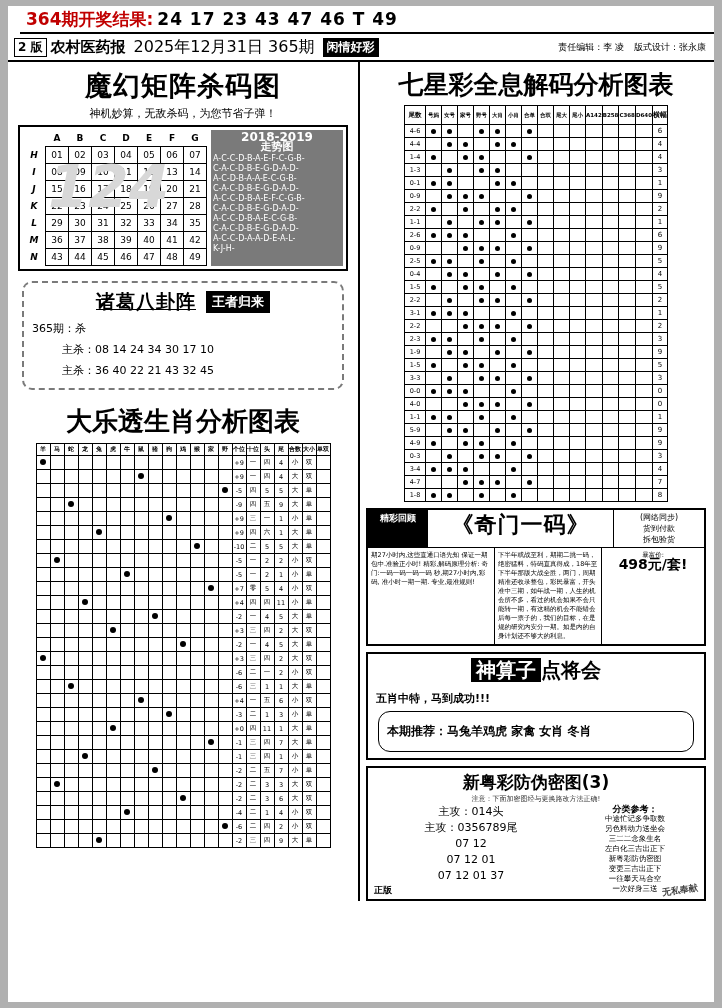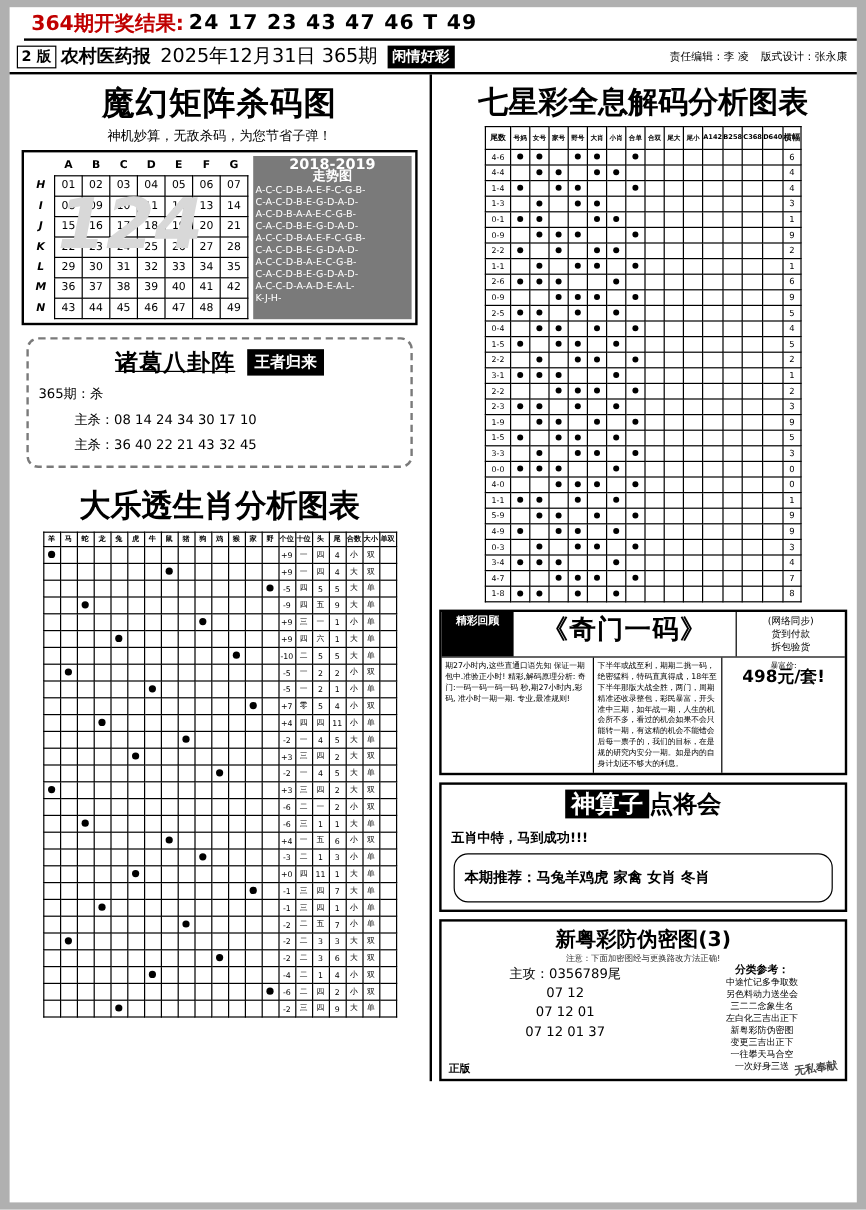--- a/index.html
+++ b/index.html
@@ -1550,20 +1550,21 @@
         </div>
         <div class="ss-line">五肖中特，马到成功!!!</div>
         <div class="ss-rec">本期推荐：马兔羊鸡虎  家禽  女肖  冬肖</div>
       </div>
 
       <div class="fangwei">
         <div class="fw-title">新粤彩防伪密图(3)</div>
         <div class="fw-note">注意：下面加密图经与更换路改方法正确!</div>
         <div class="fw-body">
           <div class="fw-left">
+            <div>主攻：014头</div>
             <div>主攻：0356789尾</div>
             <div>07 12</div>
             <div>07 12 01</div>
             <div>07 12 01 37</div>
           </div>
           <div class="fw-right">
             <div class="hh">分类参考：</div>
             <div id="fw-ref-lines">
                 <div>中途忙记多争取数</div>
                 <div>另色料动力送坐会</div>

